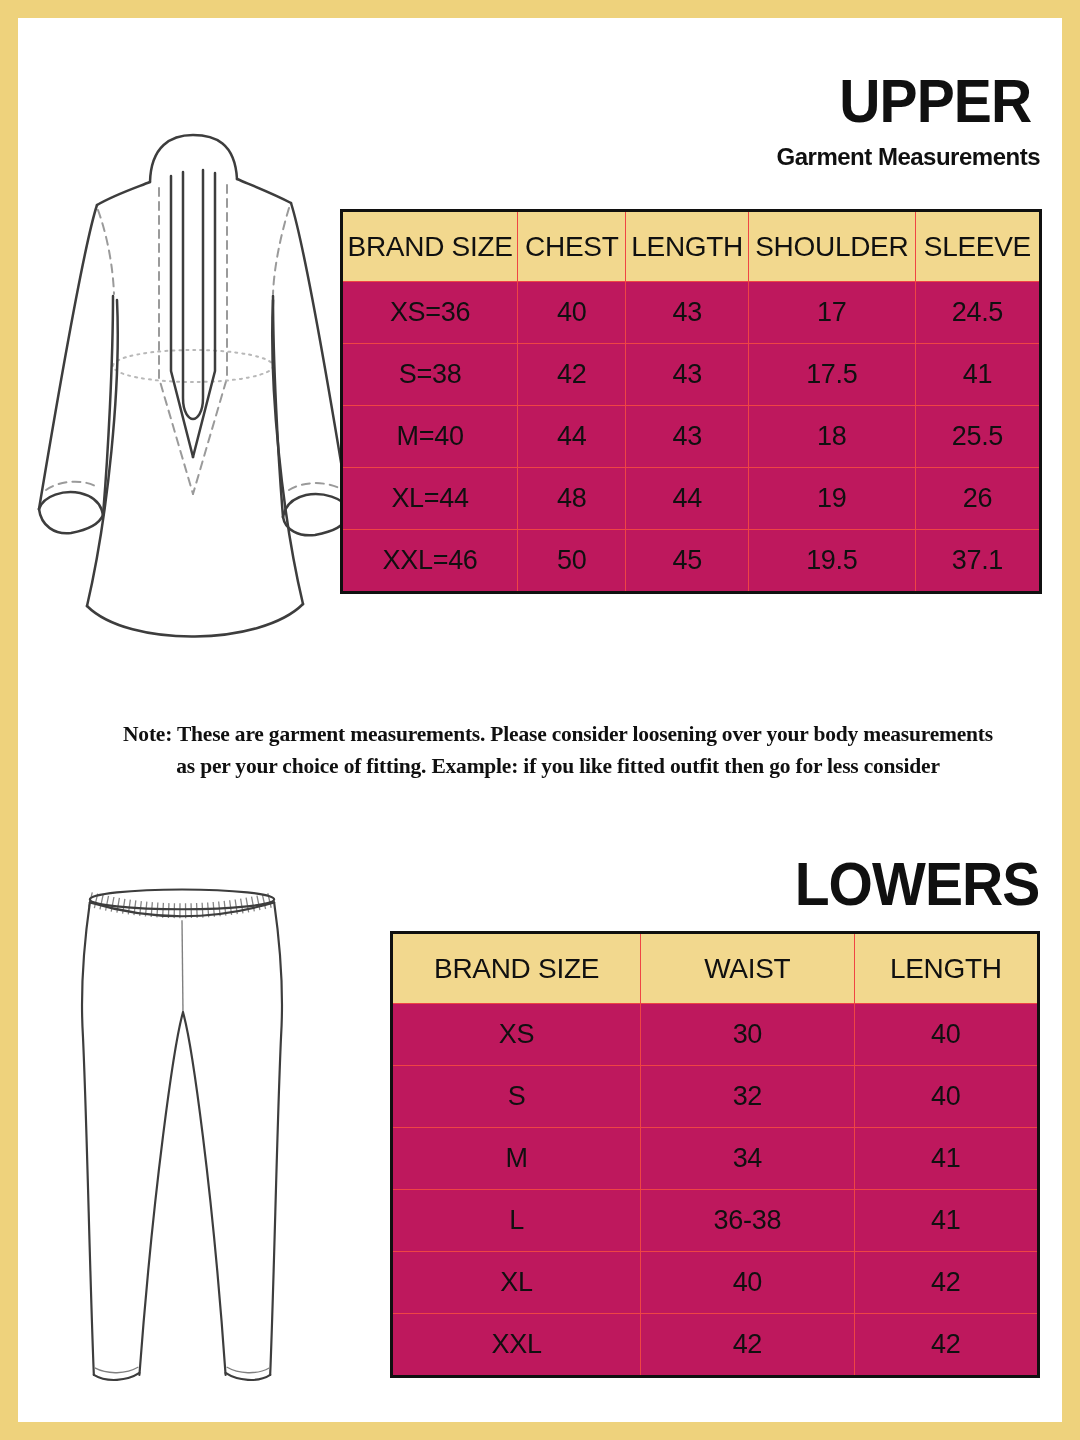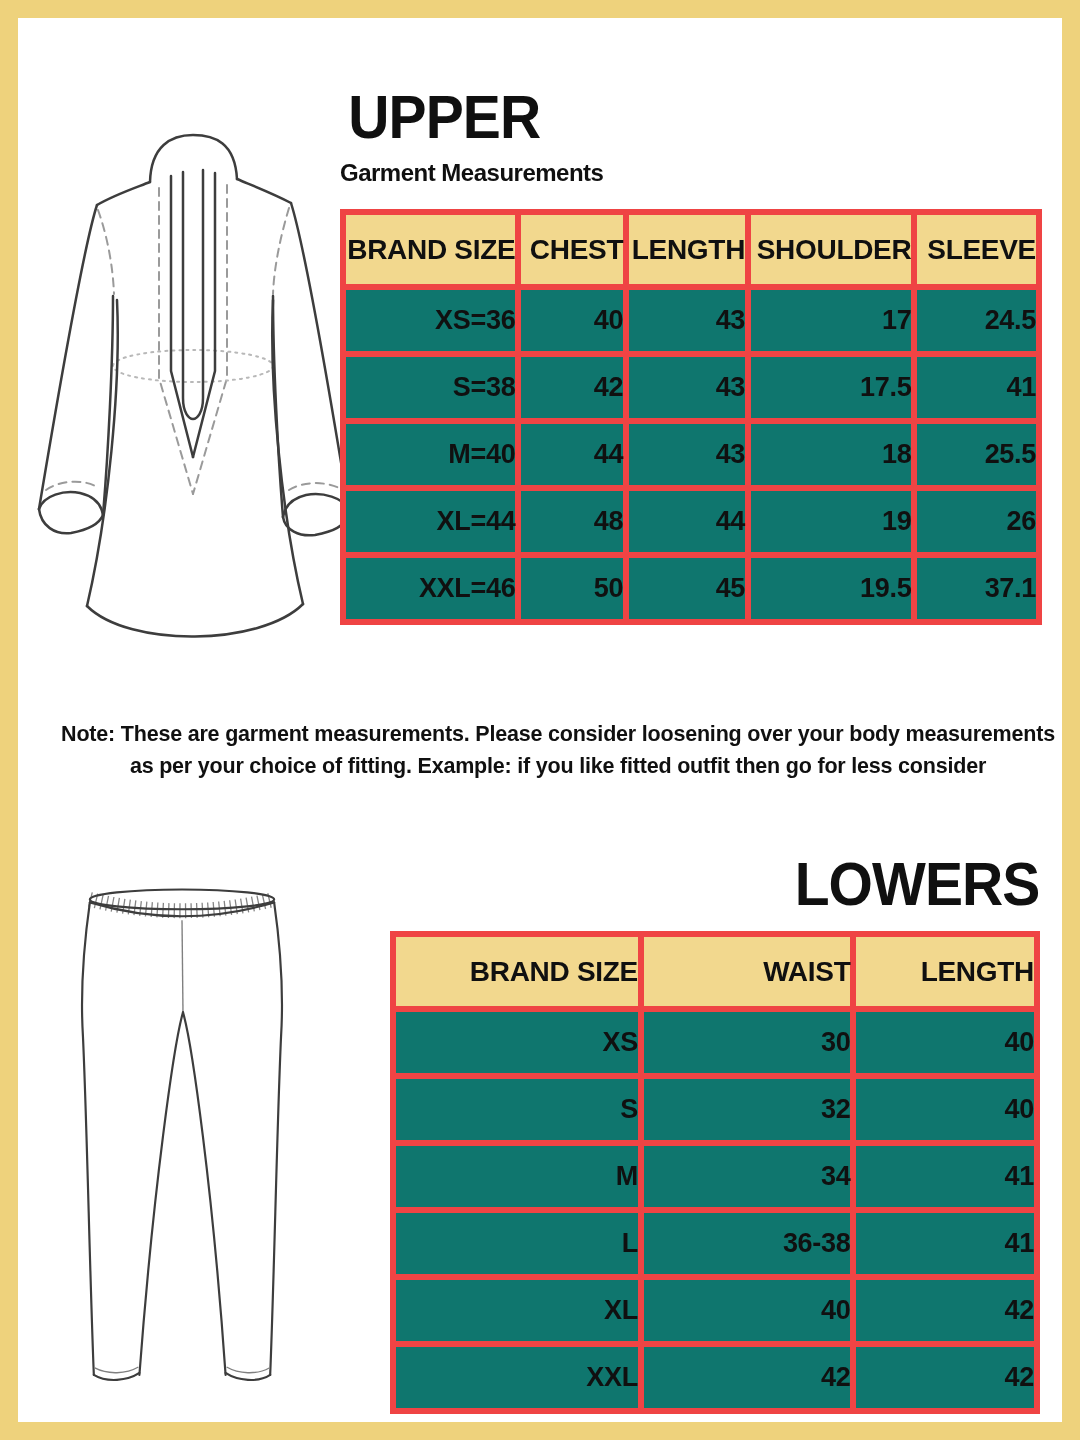--- a/index.html
+++ b/index.html
@@ -7,44 +7,44 @@
     position:relative;
     width:1080px;height:1440px;
     background:#ffffff;
     font-family:"Liberation Sans","DejaVu Sans",sans-serif;
     color:#101010;
     overflow:hidden;
     box-sizing:border-box;
     border:18px solid #eed27c;
   }
   .abs{position:absolute;}
-  .titleblock{left:322px;top:66px;width:700px;text-align:left;}
+  .titleblock{left:322px;top:50px;width:700px;text-align:right;}
   .big-title{
     font-size:62px;font-weight:bold;letter-spacing:-1px;line-height:1.05;
     display:inline-block;transform:scaleX(.92);white-space:nowrap;
   }
   .subtitle{font-size:24px;font-weight:bold;margin-top:10px;letter-spacing:-.5px;}
   table.size{
     border-collapse:collapse;table-layout:fixed;width:100%;
     border:3px solid #101010;
   }
   table.size th, table.size td{
-    border:6px solid #ef4444;
-    text-align:right;vertical-align:middle;
-    font-weight:bold;letter-spacing:-.3px;
+    border:1px solid #ef4444;
+    text-align:center;vertical-align:middle;
+    font-weight:normal;letter-spacing:-.3px;
     padding:0;
   }
   table.size th{background:#f2d88e;font-size:28px;height:69px;}
-  table.size td{background:#0f766e;font-size:27px;height:61px;}
+  table.size td{background:#be185d;font-size:27px;height:61px;}
   .upper-table-wrap{left:322px;top:191px;width:702px;}
   .lowers-table-wrap{left:372px;top:913px;width:650px;}
   .lowers-title{left:332px;top:833px;width:700px;text-align:right;}
   .note{
     left:40px;top:700px;width:1000px;text-align:center;
-    font-size:21.5px;font-weight:bold;line-height:1.5;letter-spacing:-.2px;
+    font-size:21.5px;font-weight:bold;line-height:1.5;letter-spacing:-.2px;font-family:Liberation Serif, serif;
   }
   .note div{white-space:nowrap;}
   svg .ln{fill:none;stroke:#3d3d3d;stroke-width:2.5;stroke-linecap:round;stroke-linejoin:round;}
   svg .dash{fill:none;stroke:#9a9a9a;stroke-width:2;stroke-dasharray:8 6;stroke-linecap:round;}
   svg .dot{fill:none;stroke:#b8b8b8;stroke-width:2;stroke-dasharray:2 5;stroke-linecap:round;}
   svg .thin{fill:none;stroke:#808080;stroke-width:1.4;}
   svg .rib{fill:none;stroke:#6f6f6f;stroke-width:15;stroke-dasharray:1.3 4.4;opacity:.85;}
 </style>
 </head>
 <body>

